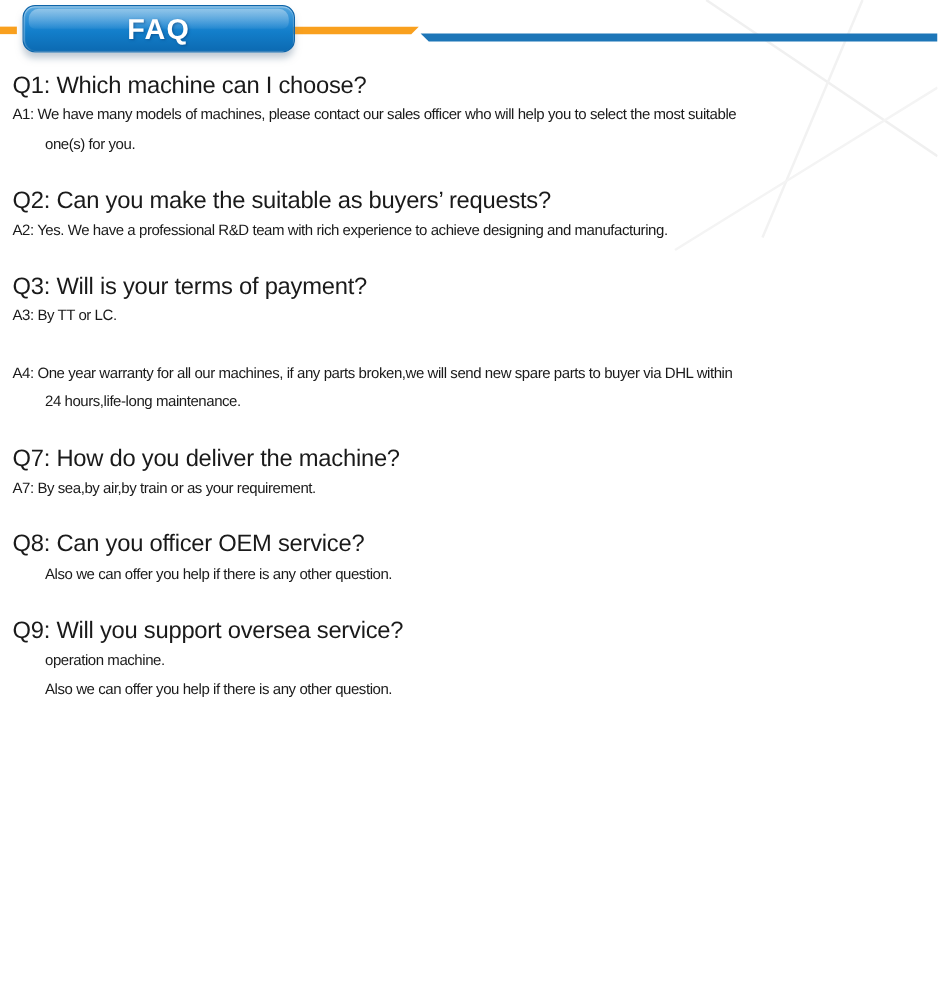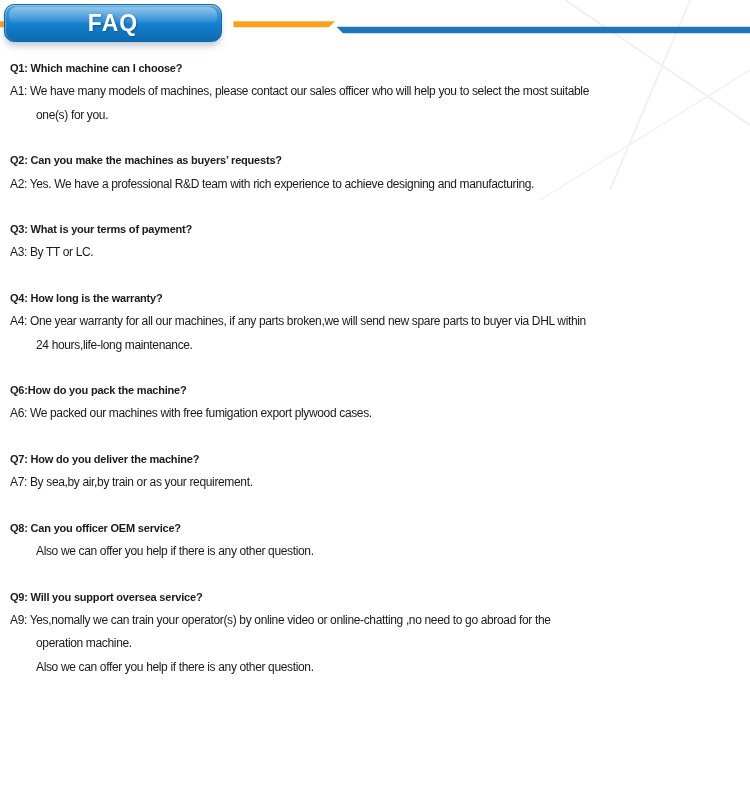--- a/index.html
+++ b/index.html
@@ -17,21 +17,21 @@
   .watermark {
     position: absolute; top: 0; left: 0;
     pointer-events: none; z-index: 0;
   }
 
   
   .hdr { position: relative; height: 50px; z-index: 1; }
   .stripes { position: absolute; top: 0; left: 0; display: block; }
 
   .faq-btn {
-    position: absolute; left: 4px; top: 4px;
+    position: absolute; left: 18px; top: 4px;
     width: 218px; height: 38px;
     border-radius: 10px;
     border: 1px solid var(--btn-border, #0e65a9);
     background: linear-gradient(180deg,
       var(--btn-top, #54a6de) 0%,
       var(--btn-mid1, #2389d3) 40%,
       var(--btn-mid2, #137fcb) 55%,
       var(--btn-bottom, #0c6ab2) 100%);
     box-shadow: 0 5px 6px -1px rgba(130,150,170,.5),
                 inset 0 1px 1px rgba(255,255,255,.45),
@@ -53,22 +53,22 @@
     text-shadow: 1px 1px 2px rgba(8,62,120,.55);
   }
 
   
   .faq-list {
     position: relative; z-index: 1;
     padding: 7px 10px 10px 10px;
   }
   .qa-group { margin-bottom: 22px; }
   .q-line {
-    font-size: 11px;
-    font-weight: 700;
+    font-size: 19px;
+    font-weight: 400;
     line-height: 23.4px;
     letter-spacing: -0.2px;
     white-space: nowrap;
   }
   .a-line {
     font-size: 12px;
     line-height: 23.4px;
     letter-spacing: -0.35px;
     white-space: nowrap;
   }
@@ -96,50 +96,44 @@
 </header>
 
 <main class="faq-list">
   <section class="qa-group">
     <div class="q-line">Q1: Which machine can I choose?</div>
   <div class="a-line">A1: We have many models of machines, please contact our sales officer who will help you to select the most suitable</div>
       <div class="a-line cont">one(s) for you.</div>
     </section>
 
   <section class="qa-group">
-    <div class="q-line">Q2: Can you make the machines as buyers’ requests?</div>
+    <div class="q-line">Q2: Can you make the suitable as buyers’ requests?</div>
   <div class="a-line">A2: Yes. We have a professional R&amp;D team with rich experience to achieve designing and manufacturing.</div>
     </section>
 
   <section class="qa-group">
-    <div class="q-line">Q3: What is your terms of payment?</div>
+    <div class="q-line">Q3: Will is your terms of payment?</div>
   <div class="a-line">A3: By TT or LC.</div>
     </section>
 
   <section class="qa-group">
-    <div class="q-line">Q4: How long is the warranty?</div>
   <div class="a-line">A4: One year warranty for all our machines, if any parts broken,we will send new spare parts to buyer via DHL within</div>
       <div class="a-line cont">24 hours,life-long maintenance.</div>
     </section>
 
 
-  <section class="qa-group">
-    <div class="q-line">Q6:How do you pack the machine?</div>
-  <div class="a-line">A6: We packed our machines with free fumigation export plywood cases.</div>
-    </section>
 
   <section class="qa-group">
     <div class="q-line">Q7: How do you deliver the machine?</div>
   <div class="a-line">A7: By sea,by air,by train or as your requirement.</div>
     </section>
 
   <section class="qa-group">
     <div class="q-line">Q8: Can you officer OEM service?</div>
       <div class="a-line cont">Also we can offer you help if there is any other question.</div>
     </section>
 
   <section class="qa-group">
     <div class="q-line">Q9: Will you support oversea service?</div>
-  <div class="a-line">A9: Yes,nomally we can train your operator(s) by online video or online-chatting ,no need to go abroad for the</div>
       <div class="a-line cont">operation machine.</div>
       <div class="a-line cont">Also we can offer you help if there is any other question.</div>
     </section>
 </main>
 
 </body></html>

